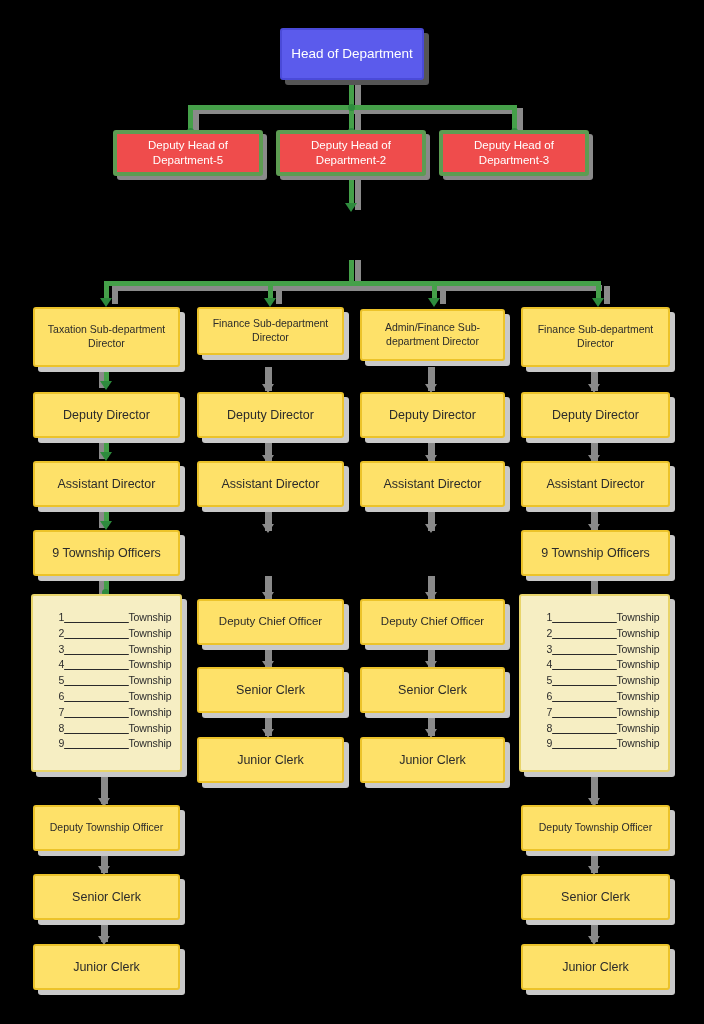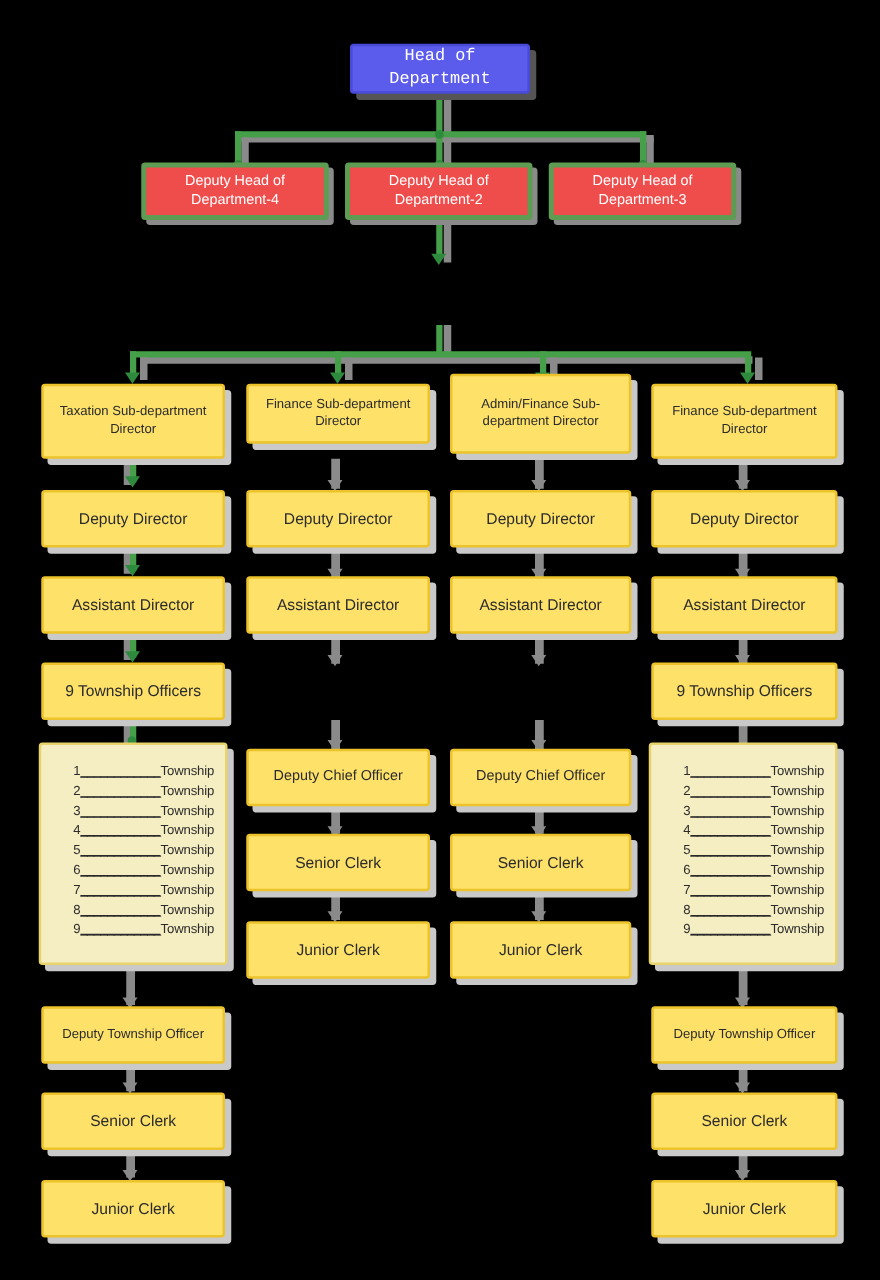--- a/index.html
+++ b/index.html
@@ -116,21 +116,21 @@
   .node.listbox .row .u {
     text-decoration: underline;
     letter-spacing: -0.5px;
   }
 </style>
 </head>
 <body>
 
 <div id="chart-root">
 
-  <div class="node root" style="left:280px; top:35px; width:144px; height:40px;font-family:Liberation Mono, monospace;">
+  <div class="node root" style="left:280px; top:28px; width:144px; height:52px;">
     <span class="lbl">Head of Department</span>
   </div>
 
   <div class="vline-g" style="left:355px; top:79px; width:6px; height:29px;"></div>
   <div class="vline" style="left:349px; top:79px; width:5px; height:31px;"></div>
 
   <div class="hline-g" style="left:193px; top:108px; width:330px; height:6px;"></div>
   <div class="hline" style="left:188px; top:105px; width:329px; height:5px;"></div>
   <div class="dot" style="left:348px; top:104px;"></div>
 
@@ -140,21 +140,21 @@
 
   <div class="vline-g" style="left:355px; top:110px; width:6px; height:23px;"></div>
   <div class="vline" style="left:349px; top:105px; width:5px; height:27px;"></div>
   <div class="dot" style="left:348px; top:128px;"></div>
 
   <div class="vline-g" style="left:517px; top:110px; width:6px; height:23px;"></div>
   <div class="vline" style="left:512px; top:105px; width:5px; height:27px;"></div>
   <div class="dot" style="left:511px; top:128px;"></div>
 
   <div class="node deputy" style="left:113px; top:130px; width:150px; height:46px;">
-    <span class="lbl">Deputy Head of Department-4</span>
+    <span class="lbl">Deputy Head of Department-5</span>
   </div>
   <div class="node deputy" style="left:276px; top:130px; width:150px; height:46px;">
     <span class="lbl">Deputy Head of Department-2</span>
   </div>
   <div class="node deputy" style="left:439px; top:130px; width:150px; height:46px;">
     <span class="lbl">Deputy Head of Department-3</span>
   </div>
 
   <div class="vline-g" style="left:355px; top:176px; width:6px; height:34px;"></div>
   <div class="vline" style="left:349px; top:176px; width:5px; height:30px;"></div>
@@ -271,21 +271,21 @@
   <div class="node yellow" style="left:197px; top:667px; width:147px; height:46px;">
     <span class="lbl">Senior Clerk</span>
   </div>
   <div class="vline-g" style="left:265px; top:713px; width:7px; height:23px;"></div>
   <div class="arrow-down-g" style="left:262px; top:729px;"></div>
 
   <div class="node yellow" style="left:197px; top:737px; width:147px; height:46px;">
     <span class="lbl">Junior Clerk</span>
   </div>
 
-  <div class="node yellow small" style="left:360px; top:299px; width:145px; height:64px;">
+  <div class="node yellow small" style="left:360px; top:309px; width:145px; height:52px;">
     <span class="lbl">Admin/Finance Sub-department Director</span>
   </div>
   <div class="vline-g" style="left:428px; top:367px; width:7px; height:24px;"></div>
   <div class="arrow-down-g" style="left:425px; top:384px;"></div>
 
   <div class="node yellow" style="left:360px; top:392px; width:145px; height:46px;">
     <span class="lbl">Deputy Director</span>
   </div>
   <div class="vline-g" style="left:428px; top:438px; width:7px; height:24px;"></div>
   <div class="arrow-down-g" style="left:425px; top:455px;"></div>

